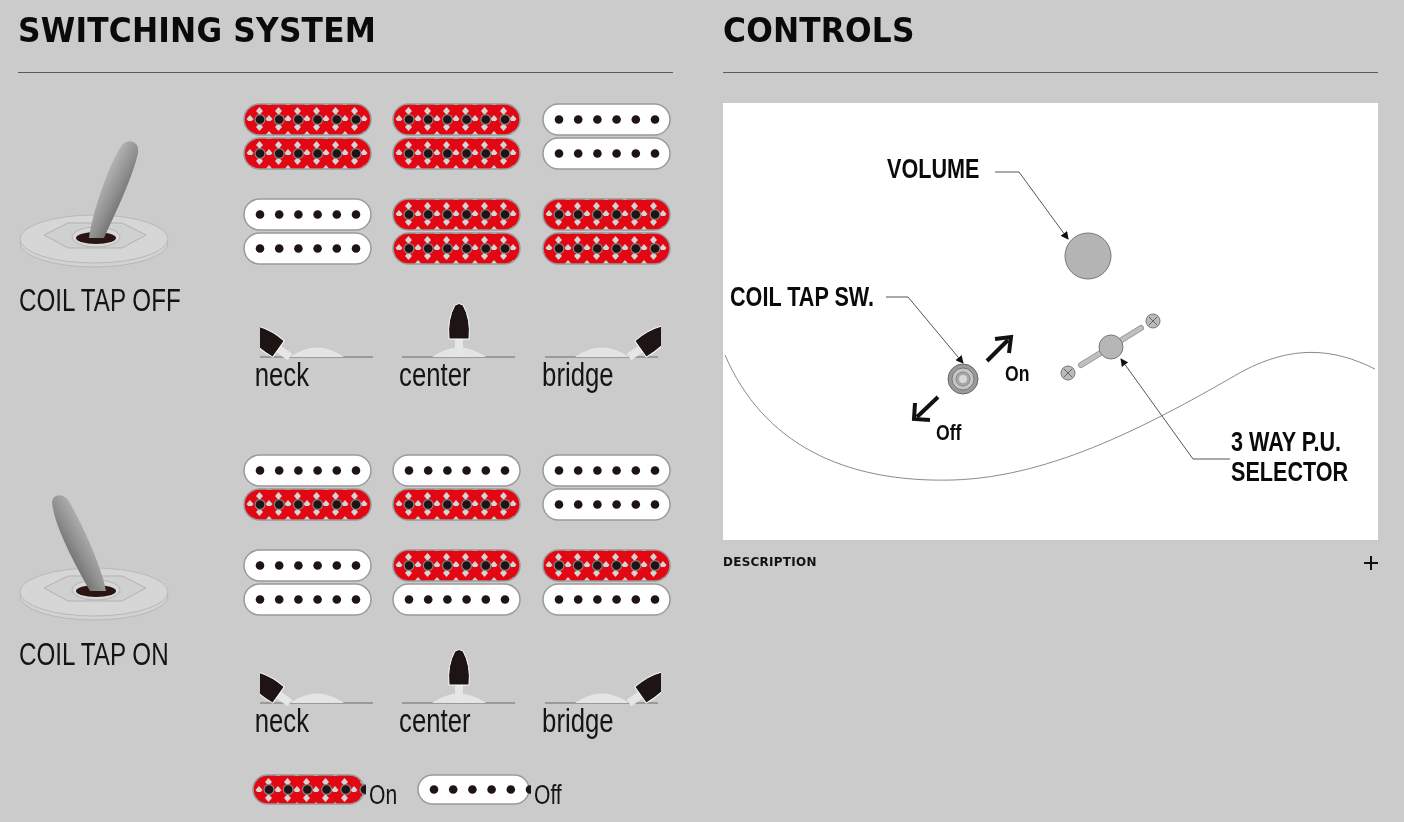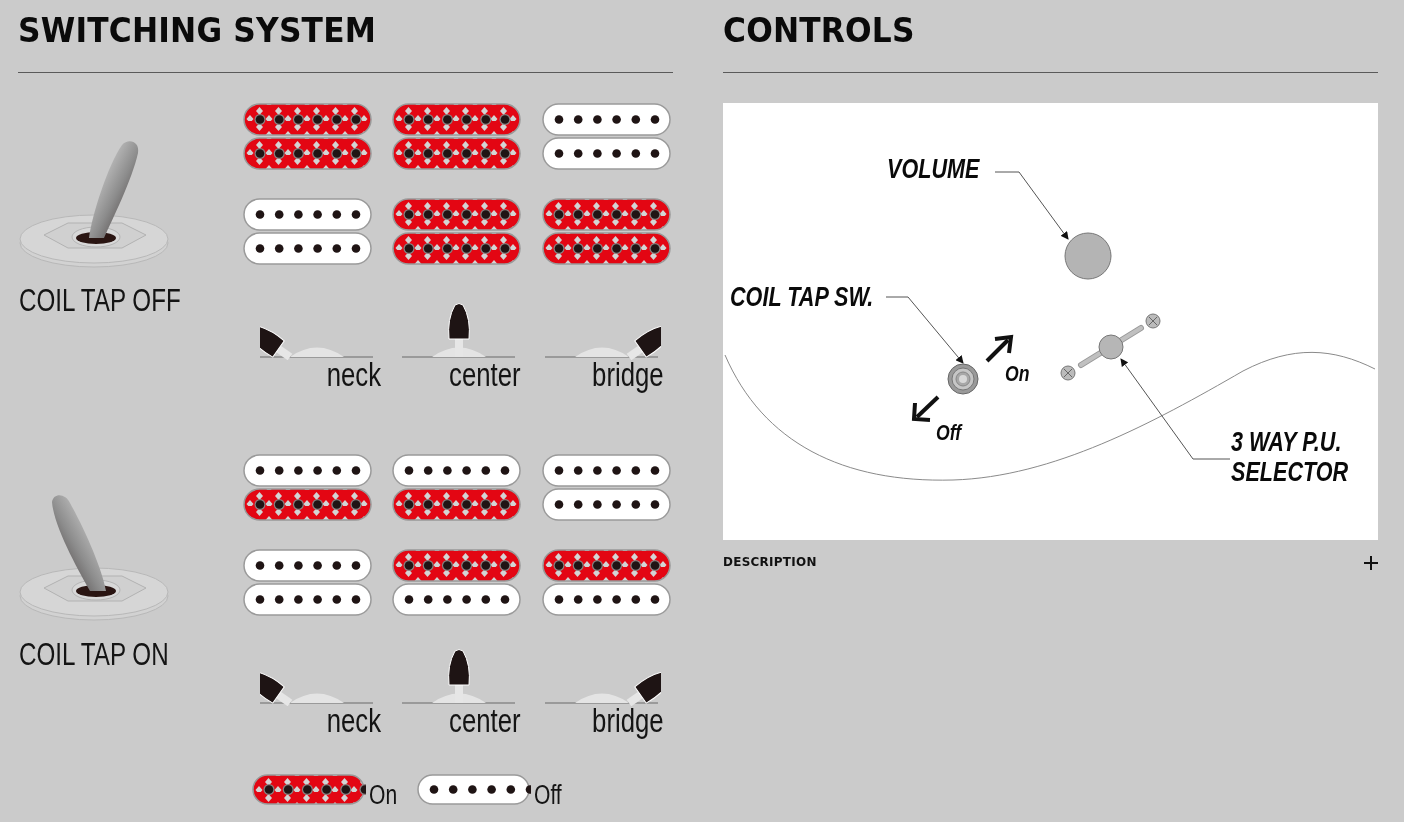--- a/index.html
+++ b/index.html
@@ -18,24 +18,24 @@
   }
   .rule { height:1px; background:#5a5a5a; }
   .cond {
     font-family:"Liberation Sans", sans-serif;
     color:#141414;
     transform:scaleX(0.78); transform-origin:left center;
     white-space:nowrap;
   }
   .sw-label { font-size:31px; line-height:34px; }
   .pos-label { font-size:33px; line-height:34px; }
-  .pos-label-wrap { width:142px; text-align:right; }
+  .pos-label-wrap { width:142px; text-align:left; }
   .pos-label-wrap .cond { transform-origin:center center; display:inline-block; }
   .legend-label { font-size:27px; line-height:30px; }
-  .diagram-box { background:#ffffff;font-style:italic; }
+  .diagram-box { background:#ffffff; }
   .diag-text {
     font-family:"Liberation Sans", sans-serif; font-weight:bold;
     color:#0a0a0a; white-space:nowrap;
     transform:scaleX(0.8); transform-origin:left center;
   }
   .desc-label {
     font-family:"DejaVu Sans", sans-serif; font-weight:bold;
     font-size:13px; color:#111; letter-spacing:0.3px;
     transform:scaleX(0.92); transform-origin:left center;
   }

